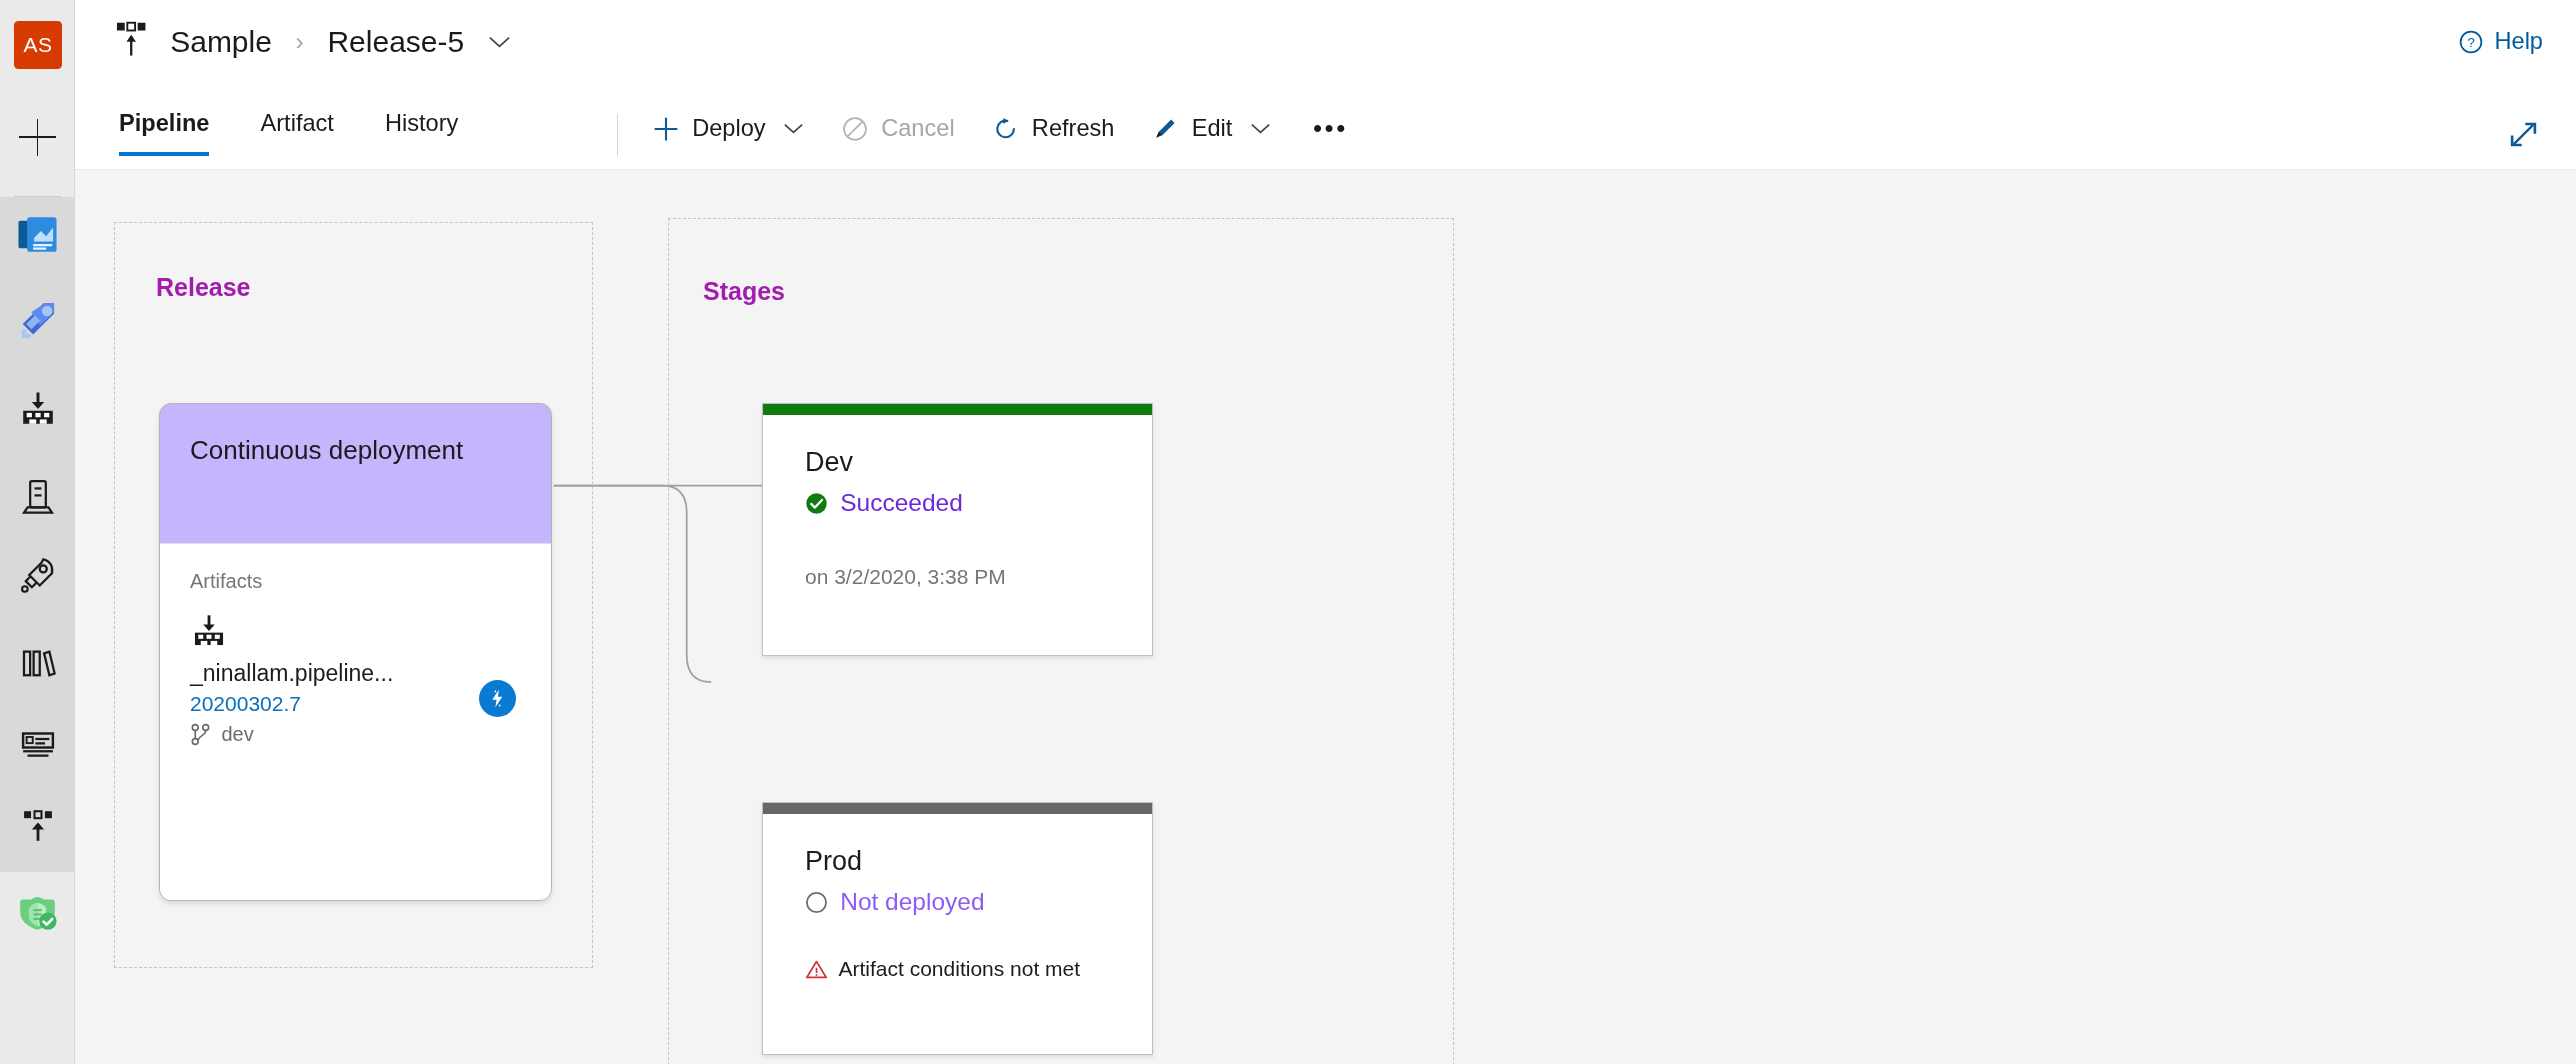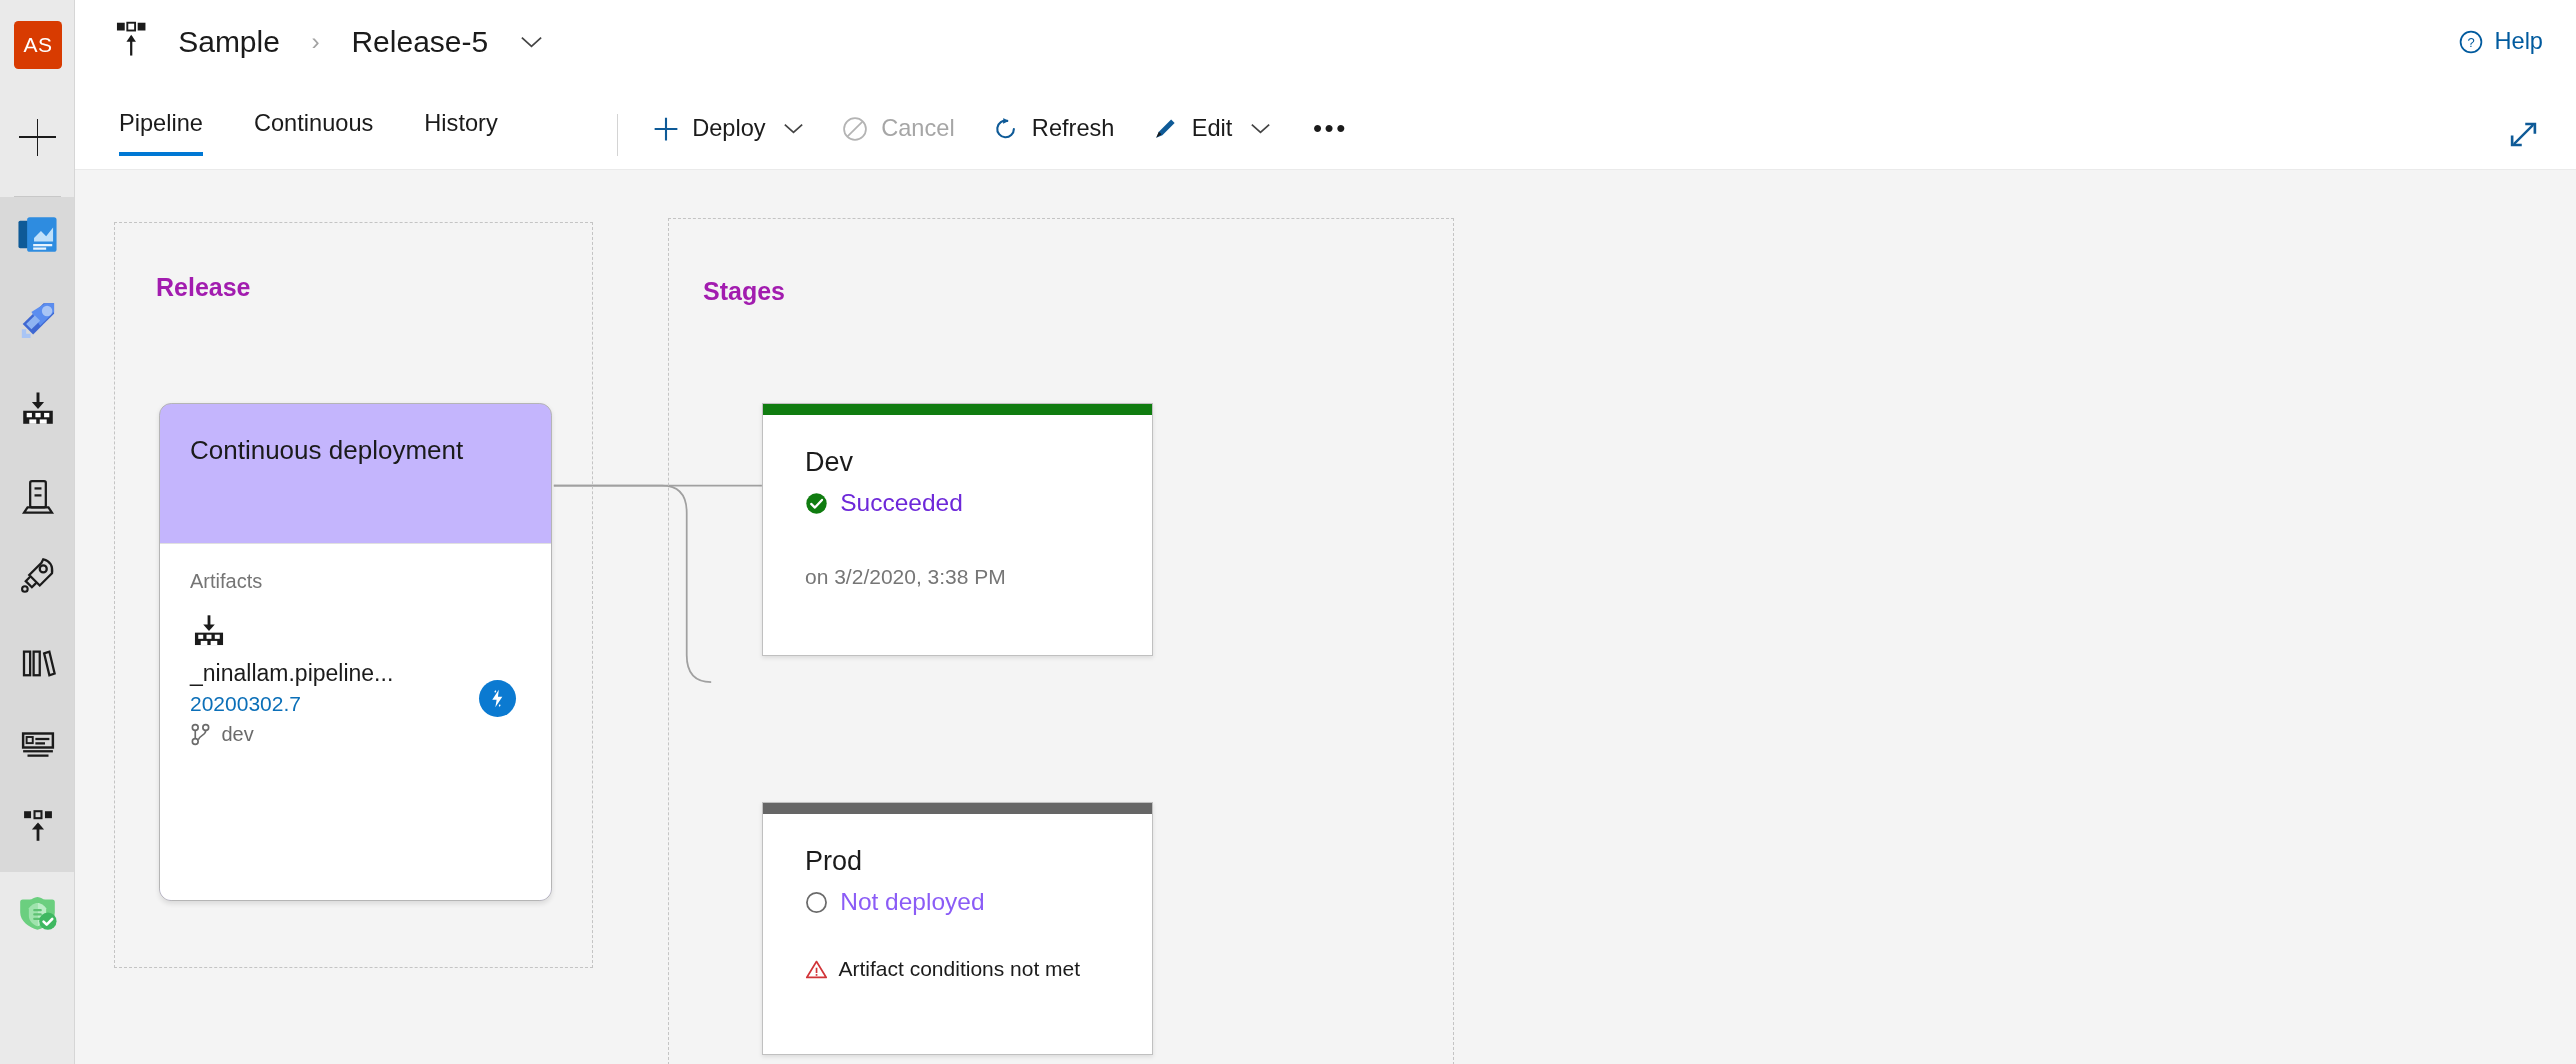--- a/index.html
+++ b/index.html
@@ -41,42 +41,42 @@
   .plus-ico{width:37px;height:37px;position:relative;}
   .plus-ico:before,.plus-ico:after{content:"";position:absolute;background:#1b1b1b;}
   .plus-ico:before{left:0;top:17.5px;width:37px;height:1.7px;}
   .plus-ico:after{top:0;left:17.5px;width:1.7px;height:37px;}
 
   
   .header{
     position:absolute;left:75px;top:0;right:0;height:108px;background:#ffffff;
   }
   .crumb{
-    position:absolute;left:40px;top:23px;display:flex;align-items:center;gap:16px;
+    position:absolute;left:40px;top:23px;display:flex;align-items:center;gap:8px;
   }
   .crumb-ico{width:35px;height:38px;margin-right:12.2px;position:relative;top:-1.7px;}
   .crumb-txt{font-size:30px;color:#1b1b1b;font-weight:400;line-height:38px;white-space:nowrap;}
   .crumb-sep{font-size:24.5px;color:#a3a3a3;margin:0 15.7px;line-height:38px;}
   .crumb-chev{margin-left:15.7px;display:inline-flex;align-items:center;}
 
   .help{
     position:absolute;right:33px;top:28px;display:flex;align-items:center;gap:10.5px;
     color:#005a9e;font-size:23.6px;cursor:pointer;
   }
 
   
   .toolbar{
     position:absolute;left:75px;top:98px;right:0;height:70px;background:#fff;
   }
   .tabs{position:absolute;left:44px;top:0;display:flex;align-items:flex-start;height:70px;}
   .tab{
     position:relative;font-size:23.6px;color:#1b1b1b;padding:12.2px 0 0 0;margin-right:51px;
     cursor:pointer;height:58px;box-sizing:border-box;
   }
-  .tab.active{font-weight:400;}
+  .tab.active{font-weight:700;}
   .tab.active:after{
     content:"";position:absolute;left:0;right:0;bottom:0px;height:4.4px;background:#0078d4;
   }
   .tsep{position:absolute;left:542px;top:15.7px;width:0.9px;height:42px;background:#d4d4d4;}
   .tbtns{position:absolute;left:577px;top:0;display:flex;align-items:center;height:61px;}
   .tbtn{
     display:flex;align-items:center;gap:12.2px;margin-right:37px;font-size:23.6px;color:#1b1b1b;
     cursor:pointer;white-space:nowrap;
   }
   .tbtn.disabled{color:#a6a6a6;cursor:default;}
@@ -274,21 +274,21 @@
       <span>Help</span>
     </div>
   </div>
 
   <div class="toolbar">
     <div class="tabs">
       <div class="tab active">
         <span>Pipeline</span>
       </div>
       <div class="tab">
-        <span>Continuous</span>
+        <span>Artifact</span>
       </div>
       <div class="tab">
         <span>History</span>
       </div>
     </div>
 
     <div class="tsep"></div>
 
     <div class="tbtns">
 

